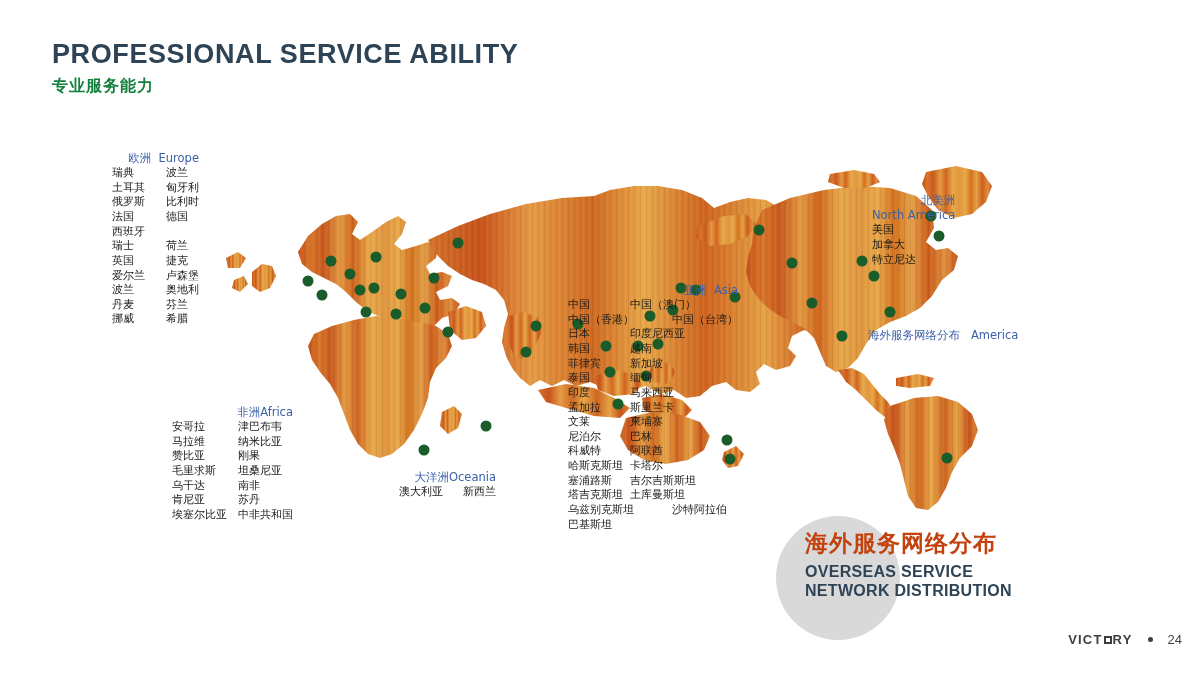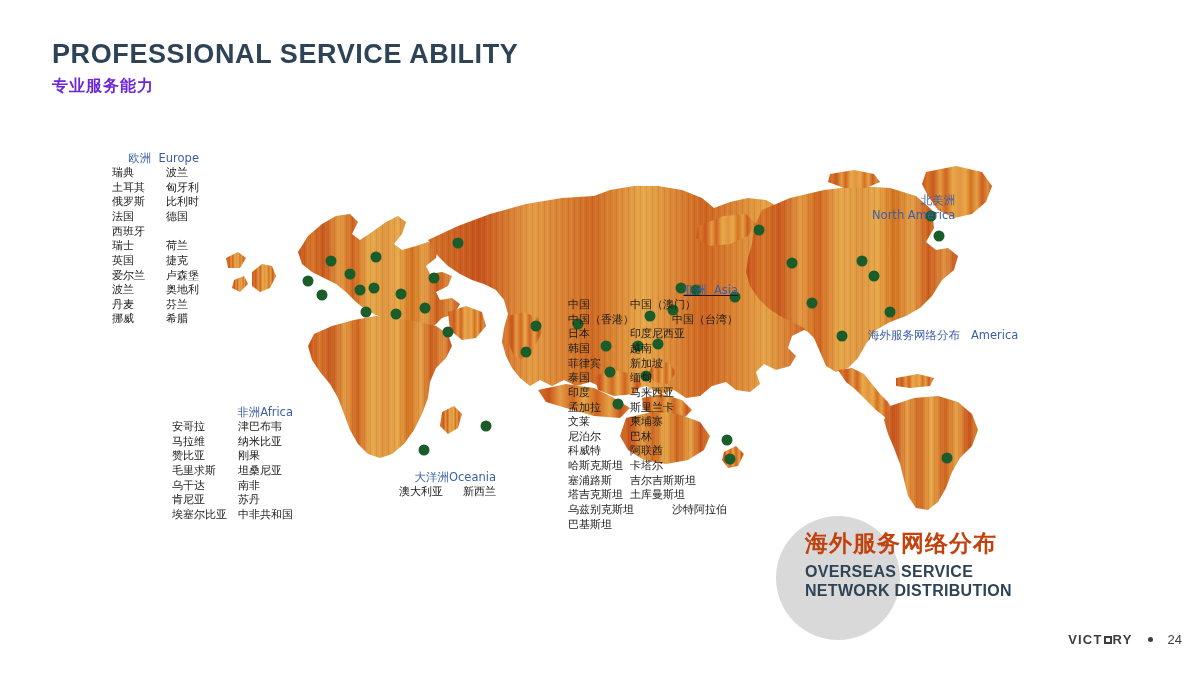--- a/index.html
+++ b/index.html
@@ -13,21 +13,21 @@
 
   
   .hdr { position: absolute; left: 52px; top: 40px; }
   .hdr-en {
     font-size: 27px; font-weight: bold; color: #2e4456;
     letter-spacing: 0.6px; line-height: 1.1;
     font-family: "Liberation Sans", sans-serif;
     text-align: center;
   }
   .hdr-cn {
-    font-size: 16px; font-weight: bold; color: #6d28d9;
+    font-size: 16px; font-weight: bold; color: #15803d;
     margin-top: 6px; letter-spacing: 1px;
     font-family: "DejaVu Sans", sans-serif;
   }
 
   
   #map-wrap { position: absolute; left: 190px; top: 140px; width: 830px; height: 370px; }
   #map-svg { width: 100%; height: 100%; display: block; }
 
   
   .region { position: absolute; color: #1a1a1a; font-family: "DejaVu Sans", sans-serif; }
@@ -37,21 +37,21 @@
   }
   .region .rrow {
     font-size: 11px; line-height: 1.33; white-space: pre;
     color: #1a1a1a;
   }
   .rrow .c1 { display: inline-block; }
   .rrow .c2 { display: inline-block; }
 
   #r-europe { left: 112px; top: 151px; }
   #r-europe .c1 { width: 54px; }
-  #r-asia { left: 568px; top: 283px; text-decoration: underline; }
+  #r-asia { left: 568px; top: 283px; }
   #r-asia .c1 { width: 62px; }
   #r-asia .c1.wide { width: 104px; }
   #r-africa { left: 172px; top: 405px; }
   #r-africa .c1 { width: 66px; }
   #r-na { left: 872px; top: 193px; }
   #r-sa { left: 868px; top: 328px; }
   #r-oceania { left: 399px; top: 470px; }
   #r-oceania .c1 { width: 64px; }
 
   
@@ -344,20 +344,25 @@
         <div class="rrow"><span class="c1">毛里求斯</span><span class="c2">坦桑尼亚</span></div>
         <div class="rrow"><span class="c1">乌干达</span><span class="c2">南非</span></div>
         <div class="rrow"><span class="c1">肯尼亚</span><span class="c2">苏丹</span></div>
         <div class="rrow"><span class="c1">埃塞尔比亚</span><span class="c2">中非共和国</span></div>
       </div>
   </div>
 
   <div class="region" id="r-na">
     <div class="rtitle">北美洲
 North America</div>
+    <div class="rlist">
+        <div class="rrow"><span class="c1">美国</span><span class="c2"></span></div>
+        <div class="rrow"><span class="c1">加拿大</span><span class="c2"></span></div>
+        <div class="rrow"><span class="c1">特立尼达</span><span class="c2"></span></div>
+      </div>
   </div>
 
   <div class="region" id="r-sa">
     <div class="rtitle">海外服务网络分布   America</div>
     <div class="rlist"></div>
   </div>
 
   <div class="region" id="r-oceania">
     <div class="rtitle">大洋洲Oceania</div>
     <div class="rlist">

